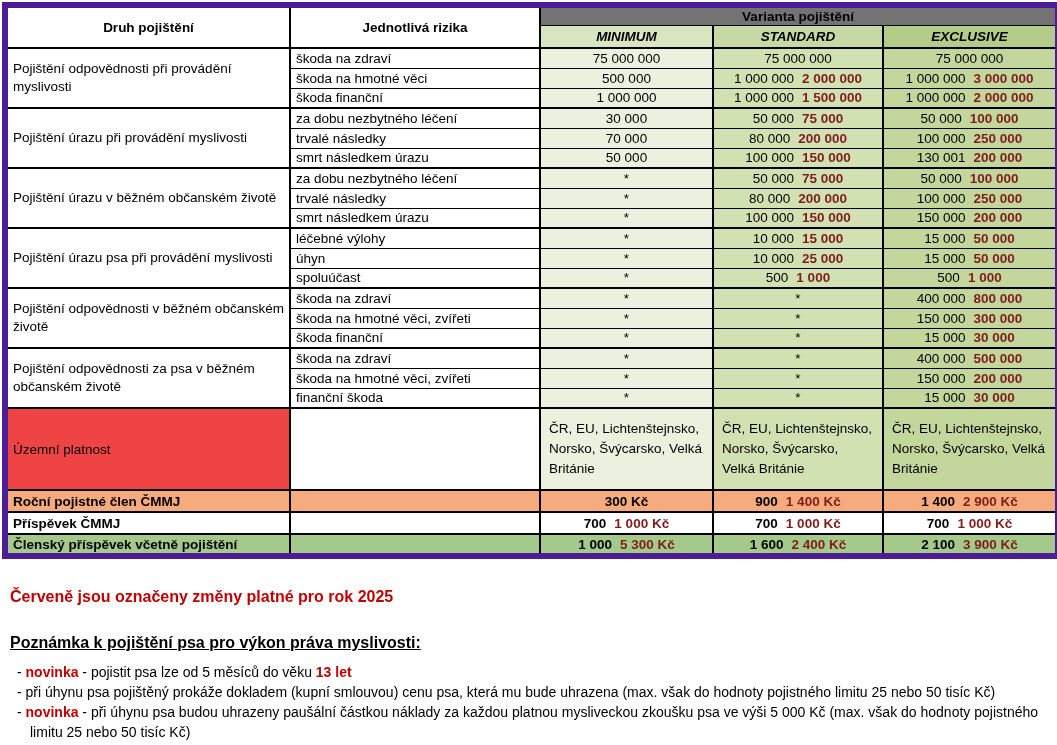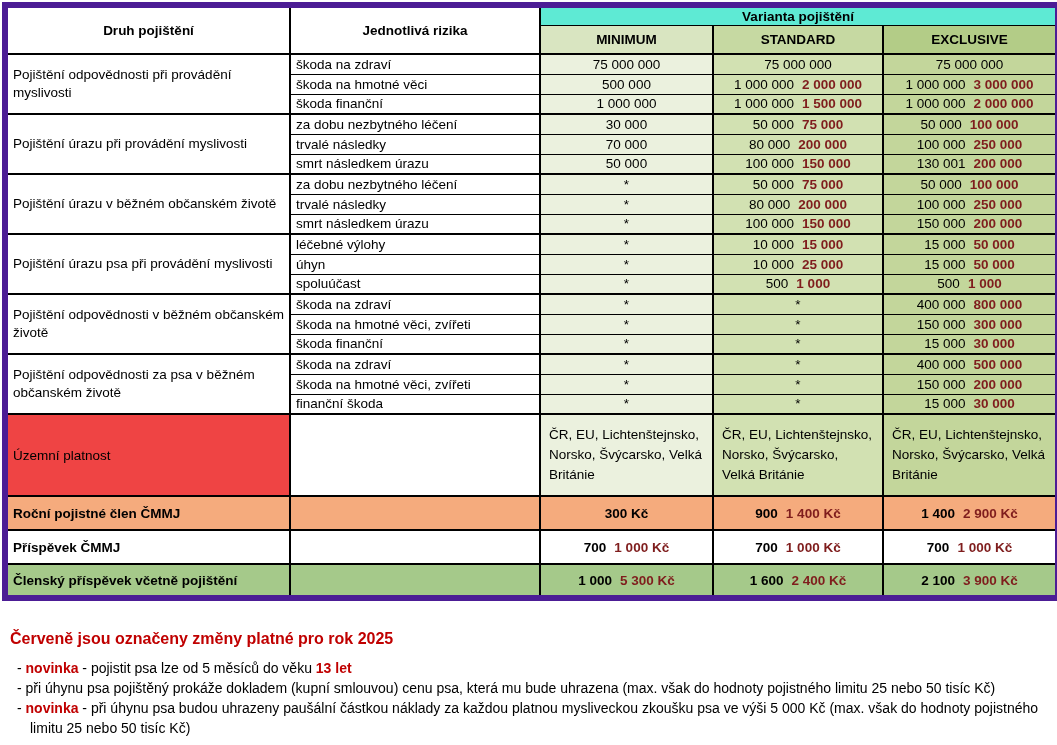--- a/index.html
+++ b/index.html
@@ -3,42 +3,42 @@
 <meta charset="utf-8">
 <style>
   * { margin:0; padding:0; box-sizing:border-box; }
   html,body { width:1057px; background:#ffffff; font-family:"Liberation Sans", sans-serif; color:#000; }
   body { height:745px; overflow:hidden; }
   .page { padding:2px; }
 
   table { border-collapse:collapse; width:1053px; table-layout:fixed; border:6px solid #4c1d95; }
   td, th { border:1px solid #000; border-left-width:2px; border-right-width:2px; font-size:13.5px; overflow:hidden; }
   th { font-weight:bold; text-align:center; height:20px; vertical-align:middle; }
-  tr.variant-names th { height:29px; }
+  tr.variant-names th { height:23px;font-style:italic; }
   .thick-top { border-top-width:2px !important; }
 
-  .varianta-head { background:#5eead4;text-align:center; }
+  .varianta-head { background:#737373;text-align:center; }
   .vh-minimum   { background:#D9E5C1; }
   .vh-standard  { background:#C6D9A2; }
   .vh-exclusive { background:#B3CC87; }
 
   tbody tr { height:20px; }
   .group-cell { text-align:left; vertical-align:middle; padding:1px 5px; background:#fff; line-height:1.35; }
   .risk-cell  { text-align:left; vertical-align:middle; padding:1px 5px; background:#fff; }
   .value-cell { text-align:center; vertical-align:middle; }
   .col-minimum   { background:#EBF1DE; }
   .col-standard  { background:#D2E1B2; }
   .col-exclusive { background:#C3D69B; }
   .val-new { color:#7f1d1d; font-weight:bold; margin-left:8px; }
 
   .terr-row { height:82px; }
   .terr-label { text-align:left; vertical-align:middle; padding:1px 5px; background:#ef4444; }
   .terr-cell { text-align:left; vertical-align:middle; line-height:1.5; padding:2px 8px; }
 
-  .summary-row { height:34px; }
+  .summary-row { height:22px; }
   .summary-row td { font-weight:bold; vertical-align:middle; }
   .summary-label { text-align:left; padding:1px 5px; }
   .row-orange td { background:#F5AB7D; }
   .row-white  td { background:#ffffff; }
   .row-green  td { background:#A5C98A;margin-top:17px; }
 
   .notes { padding:0 8px; }
   .red-heading  { margin-top:29px; font-size:16px; font-weight:bold; color:#C00000; }
   .note-heading { margin-top:28px; font-size:16px; font-weight:bold; text-decoration:underline; }
   .note-list { margin-top:10px; }
@@ -210,19 +210,20 @@
           <td class="thick-top"></td>
           <td class="value-cell thick-top"><span class="val-old">1 000</span><span class="val-new">5 300 Kč</span></td>
           <td class="value-cell thick-top"><span class="val-old">1 600</span><span class="val-new">2 400 Kč</span></td>
           <td class="value-cell thick-top"><span class="val-old">2 100</span><span class="val-new">3 900 Kč</span></td>
         </tr>
       </tbody>
   </table>
 
   <div class="notes">
     <div class="red-heading">Červeně jsou označeny změny platné pro rok 2025</div>
+    <div class="note-heading">Poznámka k pojištění psa pro výkon práva myslivosti:</div>
     <div class="note-list" id="note-list">
         <div class="note"><span>- </span><span class="rd">novinka</span><span> - pojistit psa lze od 5 měsíců do věku </span><span class="rd">13 let</span></div>
         <div class="note"><span>- při úhynu psa pojištěný prokáže dokladem (kupní smlouvou) cenu psa, která mu bude uhrazena (max. však do hodnoty pojistného limitu 25 nebo 50 tisíc Kč)</span></div>
         <div class="note"><span>- </span><span class="rd">novinka</span><span> - při úhynu psa budou uhrazeny paušální částkou náklady za každou platnou mysliveckou zkoušku psa ve výši 5 000 Kč (max. však do hodnoty pojistného limitu 25 nebo 50 tisíc Kč)</span></div>
       </div>
   </div>
 </div>
 
 </body></html>

